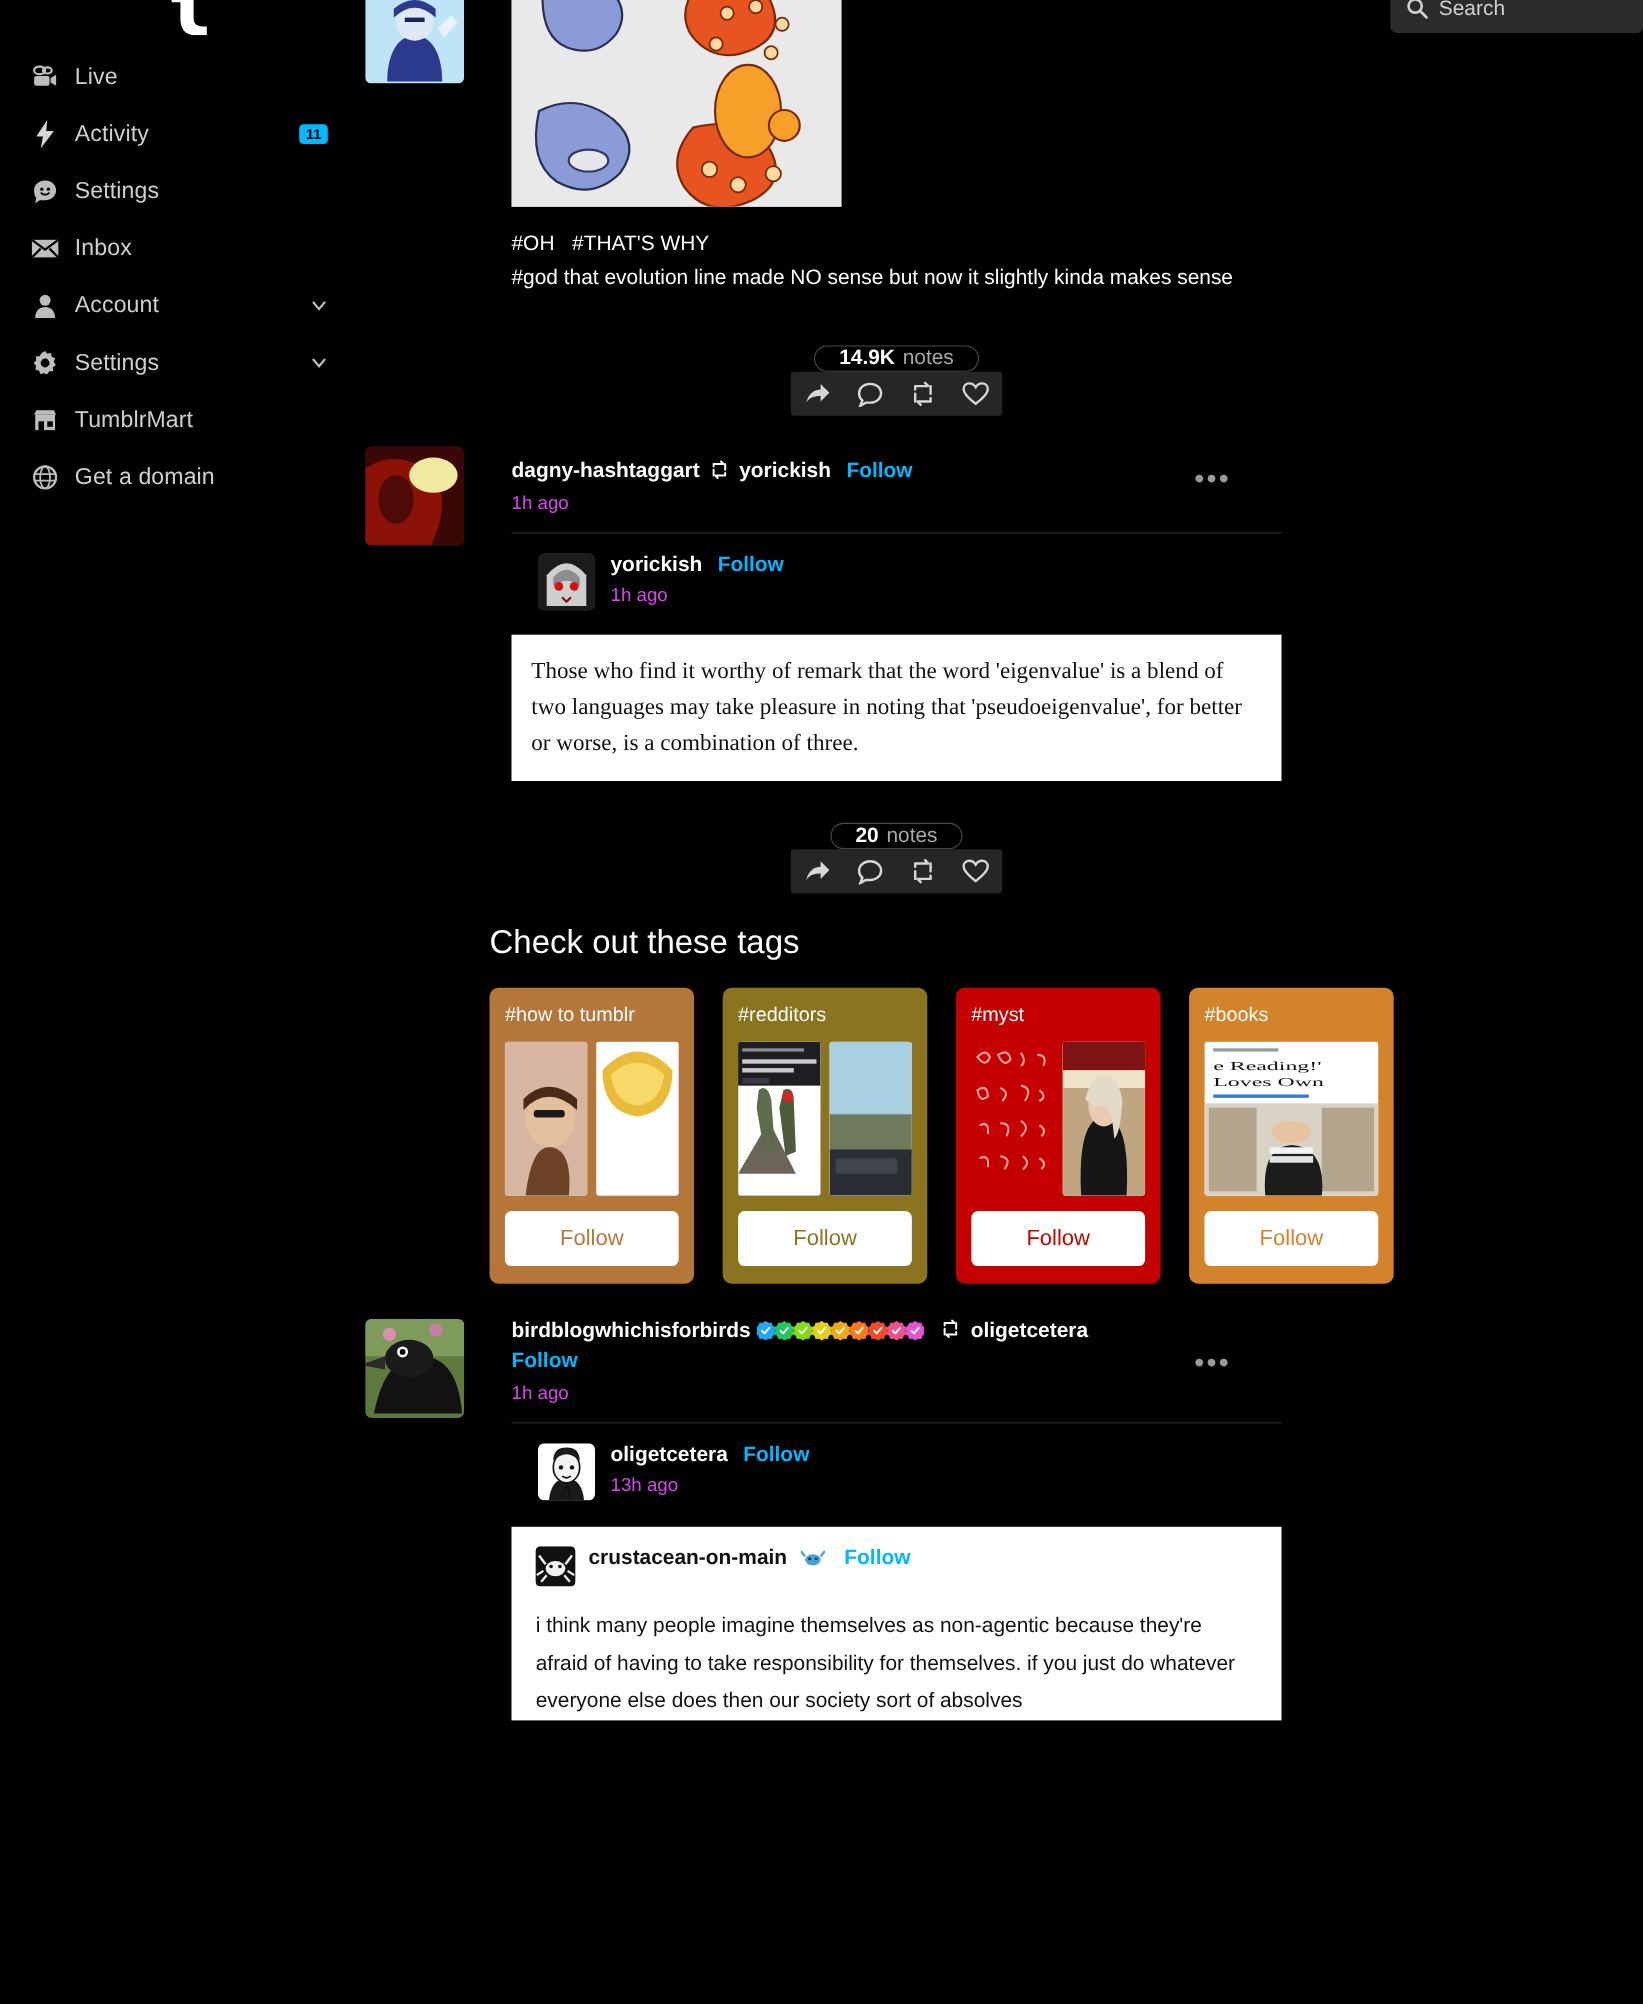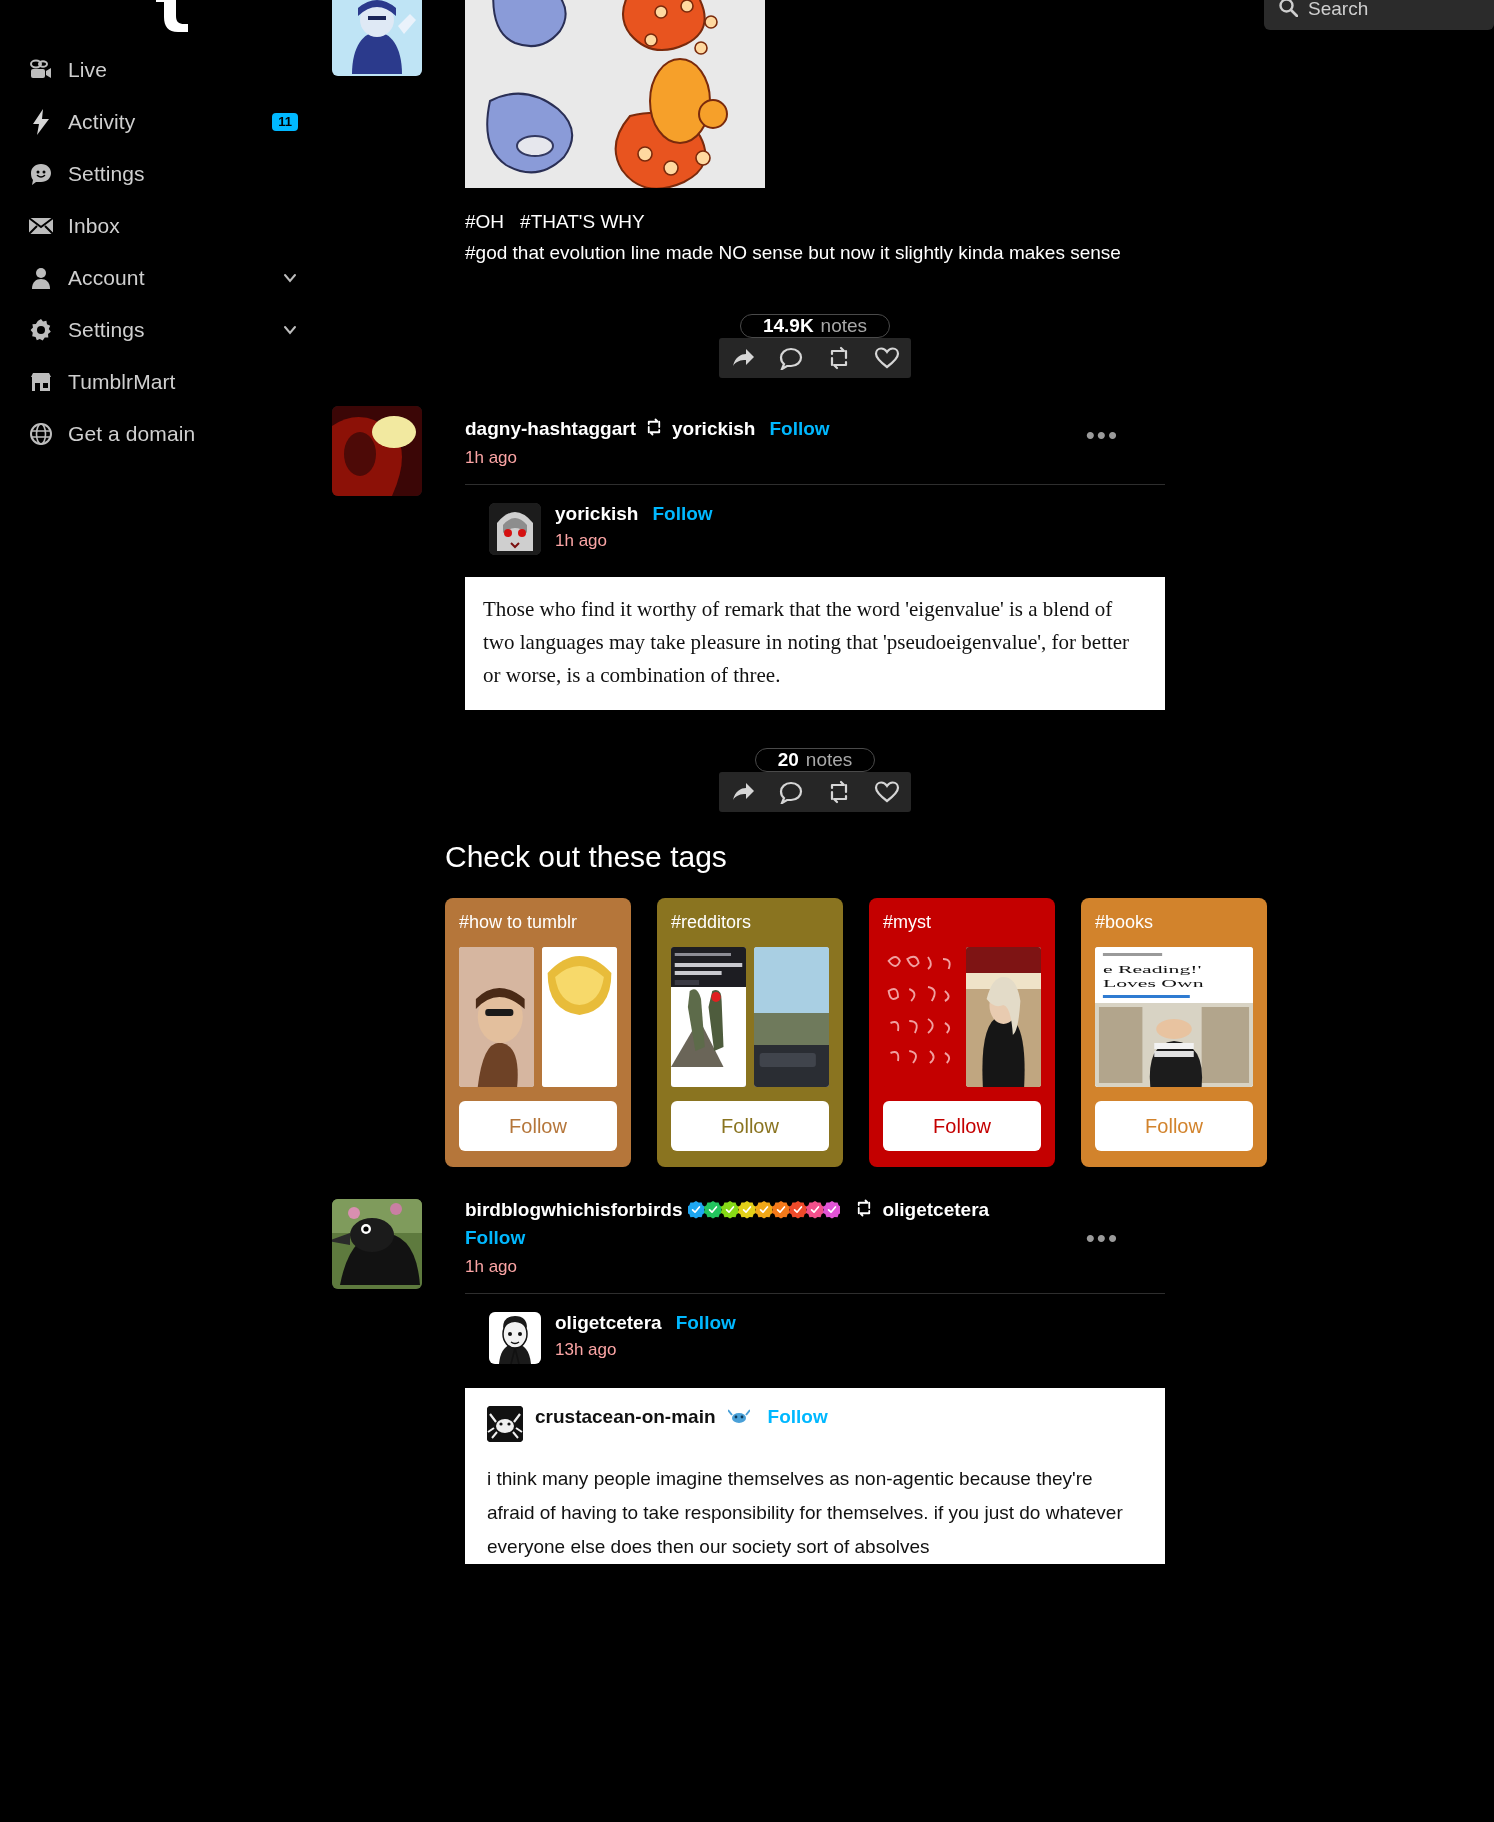--- a/index.html
+++ b/index.html
@@ -91,21 +91,21 @@
 
   .actions { display:flex; align-items:center; background:#262626; border-radius:3px; }
   .act { width:48px; height:40px; display:flex; align-items:center; justify-content:center; cursor:pointer; }
 
   
   .rb-header { position: relative; padding: 18px 0 16px 0; }
   .rb-line { font-size: 19px; color: #fff; font-weight: 700; display:flex; flex-wrap: wrap; gap:0; }
   .rb-line .name { color:#fff; font-weight:700; }
   .rb-line .rb-icon { margin: 0 9px; display:inline-flex; }
   .follow { color:#00b8ff; font-weight:700; font-size:19px; margin-left: 14px; cursor:pointer; }
-  .time { color:#fca5a5; font-size: 17px; margin-top: 8px; font-weight:400; }
+  .time { color:#d946ef; font-size: 17px; margin-top: 8px; font-weight:400; }
   .dots {
     position:absolute; right: 46px; top: 30px; color:#9a9a9a;
     font-size: 26px; letter-spacing: 2px; cursor:pointer; line-height: 10px;
   }
   .divider { height:1px; background:#2e2e2e; margin-left: 0; }
 
   
   .inner { padding: 18px 0 0 24px; }
   .inner-head { display:flex; align-items:flex-start; gap: 14px; }
   .inner-av { width:52px; height:52px; border-radius:6px; overflow:hidden; flex:0 0 52px; background:#333; }

